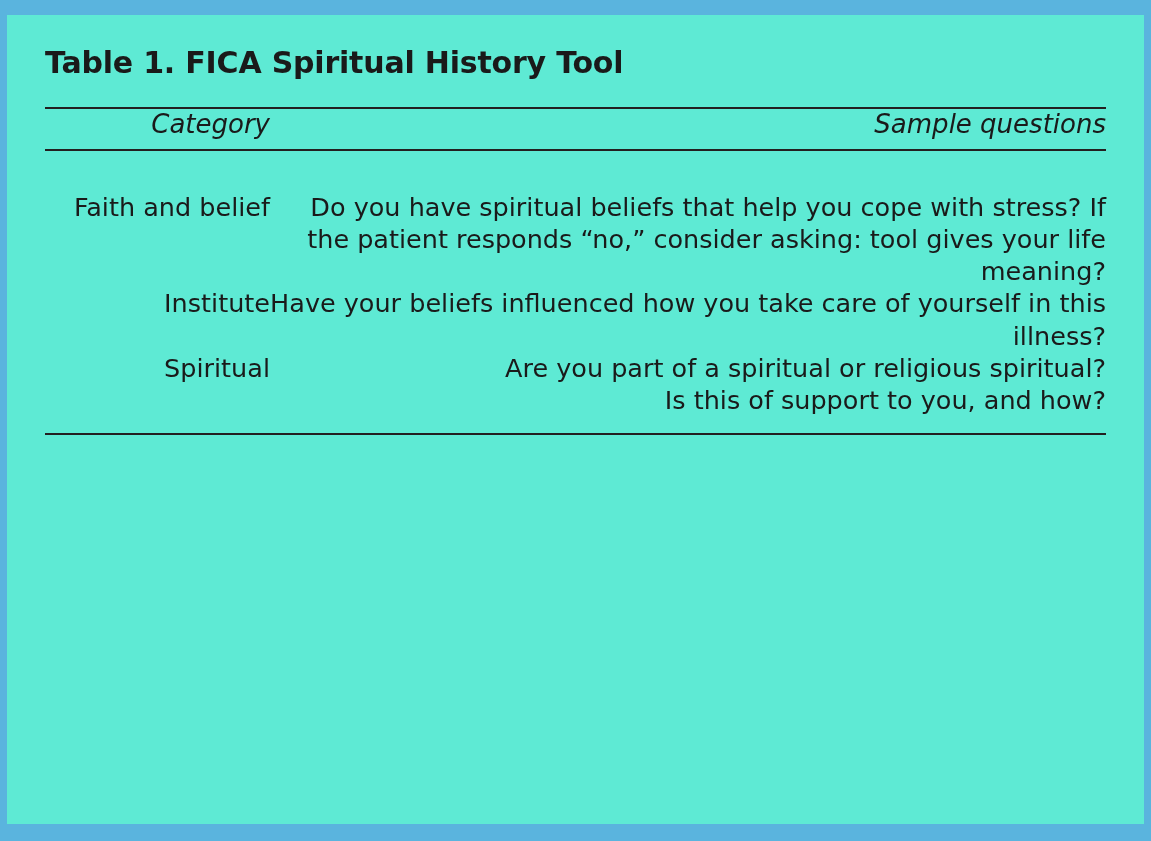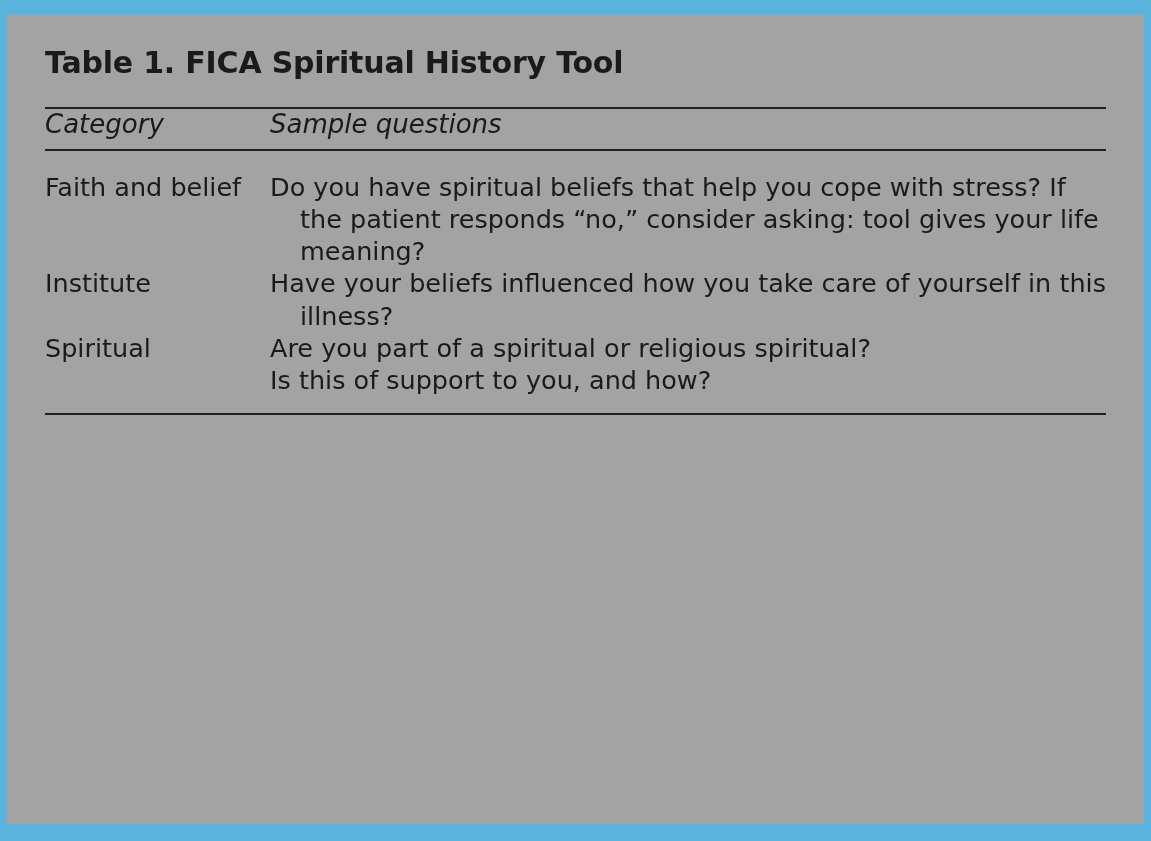--- a/index.html
+++ b/index.html
@@ -12,21 +12,21 @@
     background: #ffffff;
     font-family: "DejaVu Sans", sans-serif;
     overflow: hidden;
   }
   .table-figure {
     position: absolute;
     left: 0;
     top: 0;
     width: 1151px;
     height: 841px;
-    background: #a3a3a3;
+    background: #5eead4;
     box-sizing: border-box;
     border-left: 7px solid #5ab4de;
     border-right: 7px solid #5ab4de;
   }
   .top-bar {
     position: absolute;
     left: 0;
     top: 0;
     width: 100%;
     height: 15px;
@@ -63,39 +63,39 @@
   .rule-head { margin-top: 10px; }
   .rule-bottom { margin-top: 17px; }
 
   table.fica {
     width: 100%;
     border-collapse: collapse;
     table-layout: fixed;
   }
   table.fica col.c1 { width: 225px; }
   table.fica th, table.fica td {
-    text-align: left;
+    text-align: right;
     vertical-align: top;
     padding: 0;
   }
   .head-row th {
     font-style: italic;
     font-weight: normal;
     font-size: 26px;
     color: #1a1a1a;
     padding-top: 22px;
     padding-bottom: 5px;
   }
   .body-row td {
     font-size: 25.5px;
     color: #1a1a1a;
     line-height: 1.26;
     padding-top: 21px;
   }
-  .body-row:first-child td { padding-top: 20px; }
+  .body-row:first-child td { padding-top: 40px; }
   .cat {
     padding-right: 10px;
   }
   .cat .hang {
     display: block;
     padding-left: 22px;
     text-indent: -22px;
   }
   .qcell p {
     margin: 0;

